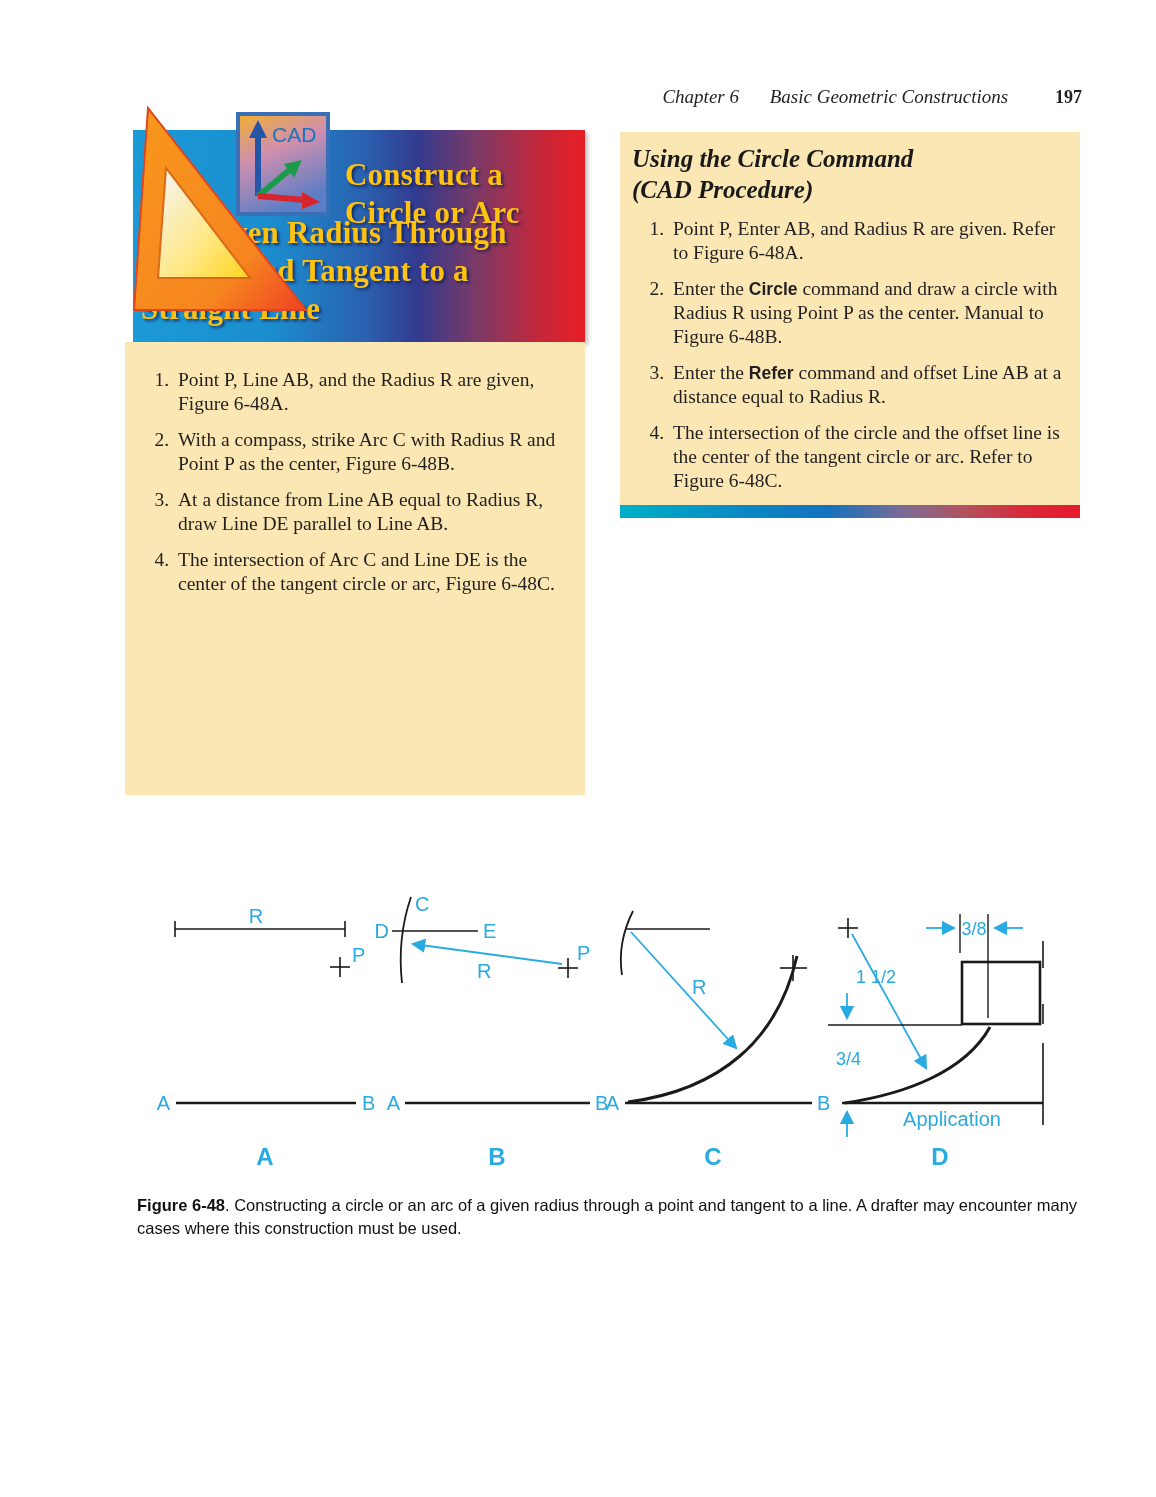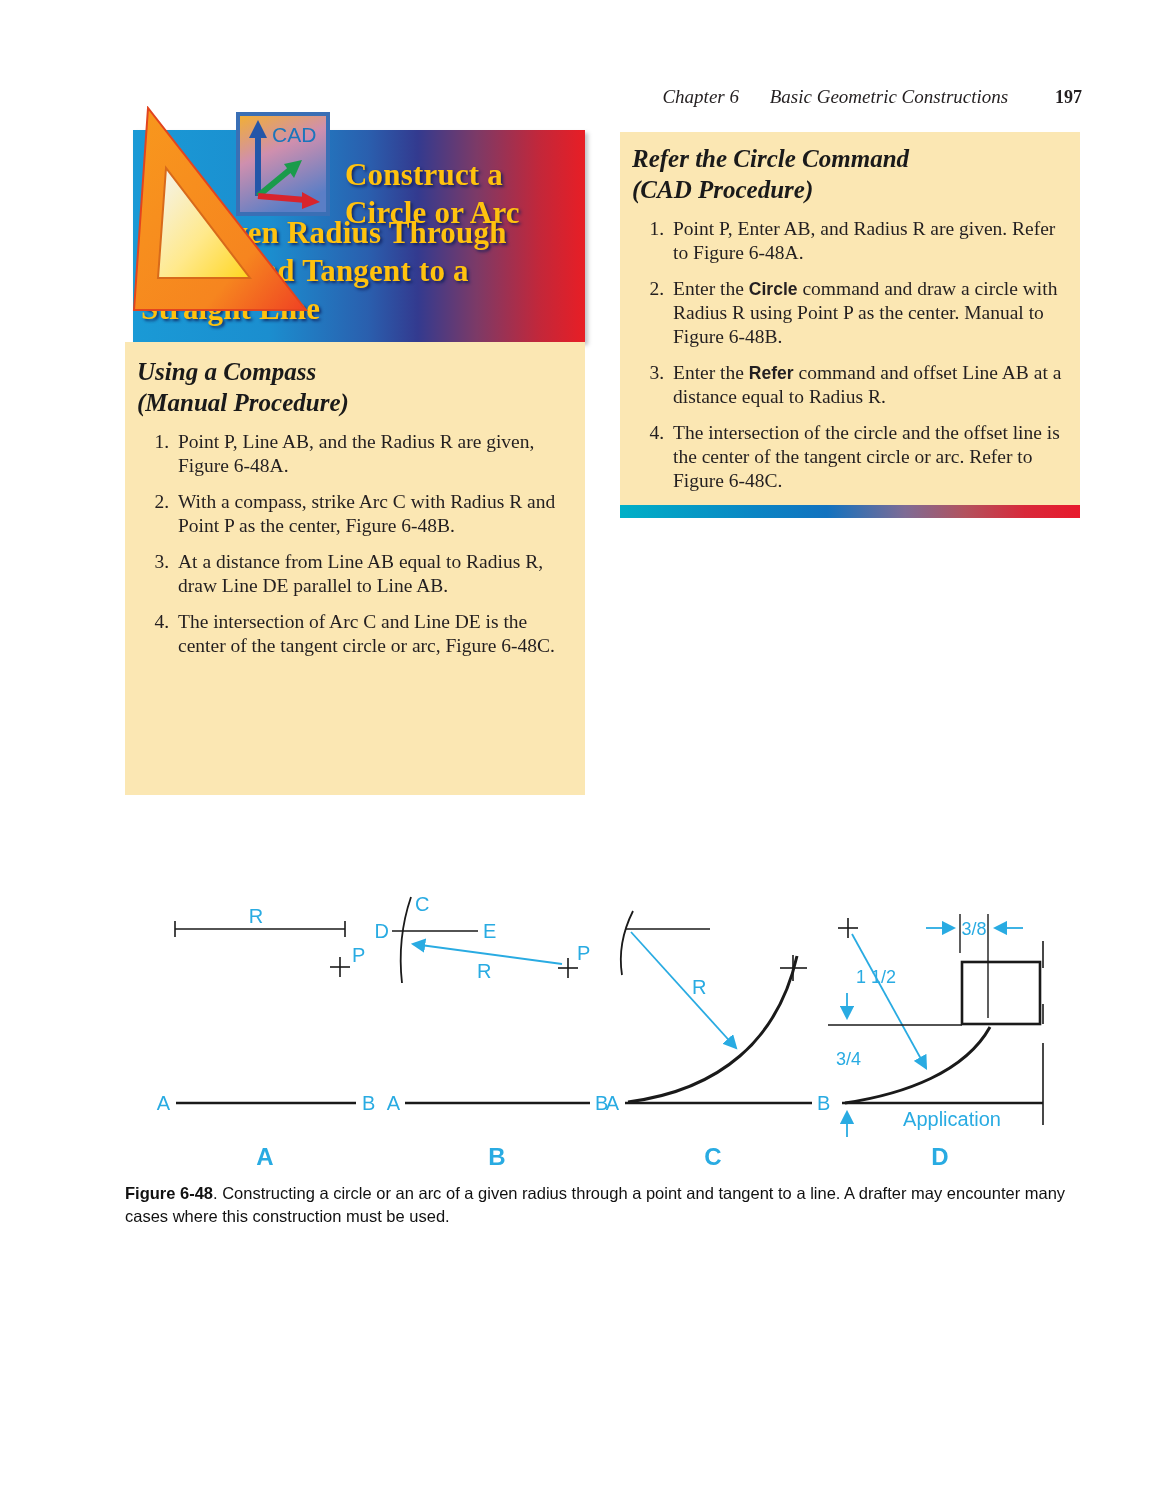--- a/index.html
+++ b/index.html
@@ -41,21 +41,21 @@
   .seg-b{font-weight:normal;}
   .seg-cmd{font-weight:bold;font-family:"Liberation Sans",sans-serif;font-size:.9em;}
   .closing{font-size:19.5px;line-height:24px;margin:12px 0 0 0;text-align:justify;}
 
   
   .fig-svg{position:absolute;left:120px;top:880px;}
   .fig-label{font-family:"Liberation Sans",sans-serif;font-size:20px;fill:#29abe2;}
   .fig-label-bold{font-family:"Liberation Sans",sans-serif;font-size:24px;font-weight:bold;fill:#29abe2;}
   .dim-label{font-family:"Liberation Sans",sans-serif;font-size:18px;fill:#29abe2;}
 
-  .caption{position:absolute;left:125px;top:1182px;width:955px;margin:0;
+  .caption{position:absolute;left:125px;top:1182px;width:955px;margin:12px;
      font-family:"Liberation Sans",sans-serif;font-size:16.5px;line-height:23px;color:#111;}
   .caption b{font-weight:bold;}
 </style>
 </head>
 <body>
 
 <div class="page">
 
   <div class="runhead">
     <span>Chapter 6</span>
@@ -108,24 +108,20 @@
       <polygon points="66,48 48,52 58,66" fill="#1a9b4b"></polygon>
 
       <line x1="22" y1="84" x2="70" y2="88" stroke="#d8242c" stroke-width="6"></line>
       <polygon points="84,90 66,80 66,97" fill="#d8242c"></polygon>
       <text x="36" y="30" font-family="Liberation Sans, sans-serif" font-size="21" fill="#1b75bb">CAD</text>
     </svg>
   </div>
 
   <div class="panel panel-left">
     <div class="panel-inner pi-left">
-      <h2 class="p-head">
-        <span>Using a Compass</span><br>
-        <span>(Manual Procedure)</span>
-      </h2>
       <div class="step">
         <span class="num">1.</span>
         <span class="txt"><span>Point P, Line AB, and the Radius R are given, </span><span class="seg-b">Figure 6-48A</span><span>.</span></span>
       </div>
       <div class="step">
         <span class="num">2.</span>
         <span class="txt"><span>With a compass, strike Arc C with Radius R and Point P as the center, </span><span class="seg-b">Figure 6-48B</span><span>.</span></span>
       </div>
       <div class="step">
         <span class="num">3.</span>
@@ -134,21 +130,21 @@
       <div class="step">
         <span class="num">4.</span>
         <span class="txt"><span>The intersection of Arc C and Line DE is the center of the tangent circle or arc, </span><span class="seg-b">Figure 6-48C</span><span>.</span></span>
       </div>
     </div>
   </div>
 
   <div class="panel panel-right">
     <div class="panel-inner pi-right">
       <h2 class="p-head">
-        <span>Refer the Circle Command</span><br>
+        <span>Using the Circle Command</span><br>
         <span>(CAD Procedure)</span>
       </h2>
       <div class="step">
         <span class="num">1.</span>
         <span class="txt"><span>Point P, Enter AB, and Radius R are given. Refer to </span><span class="seg-b">Figure 6-48A</span><span>.</span></span>
       </div>
       <div class="step">
         <span class="num">2.</span>
         <span class="txt"><span>Enter the </span><span class="seg-cmd">Circle</span><span> command and draw a circle with Radius R using Point P as the center. Manual to </span><span class="seg-b">Figure 6-48B</span><span>.</span></span>
       </div>

